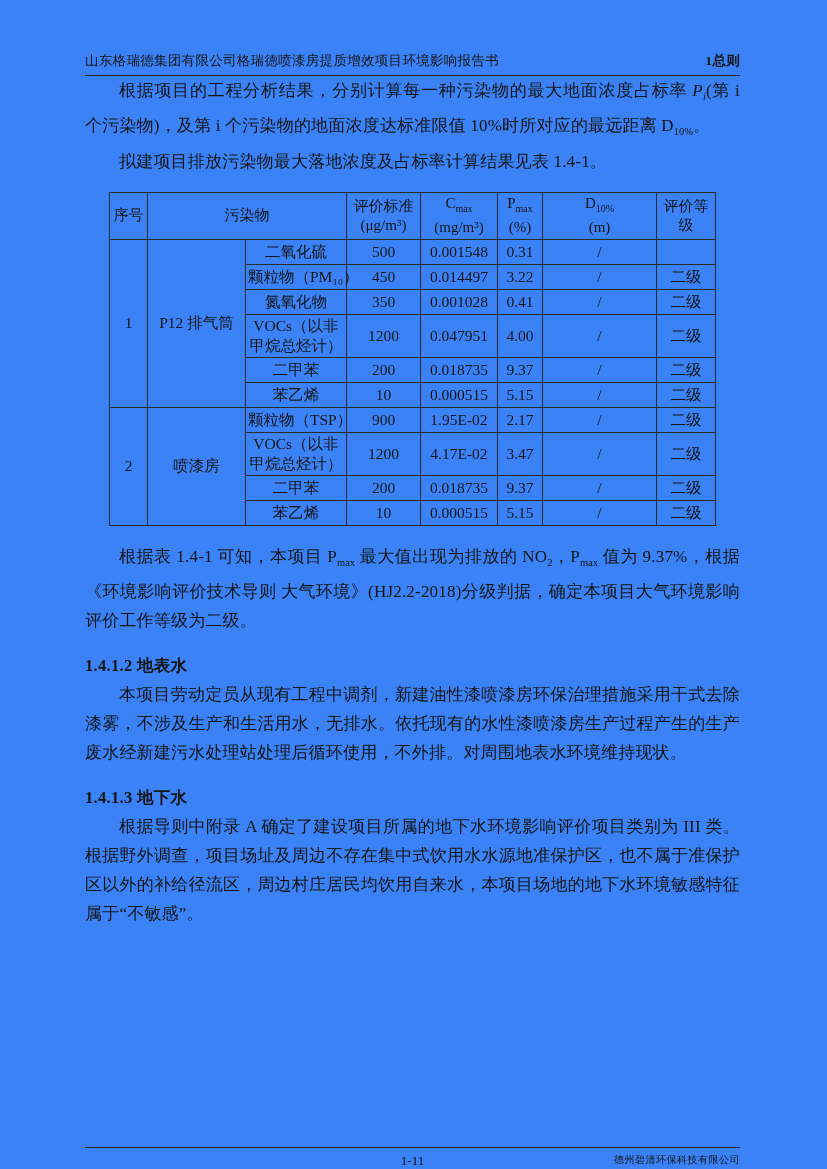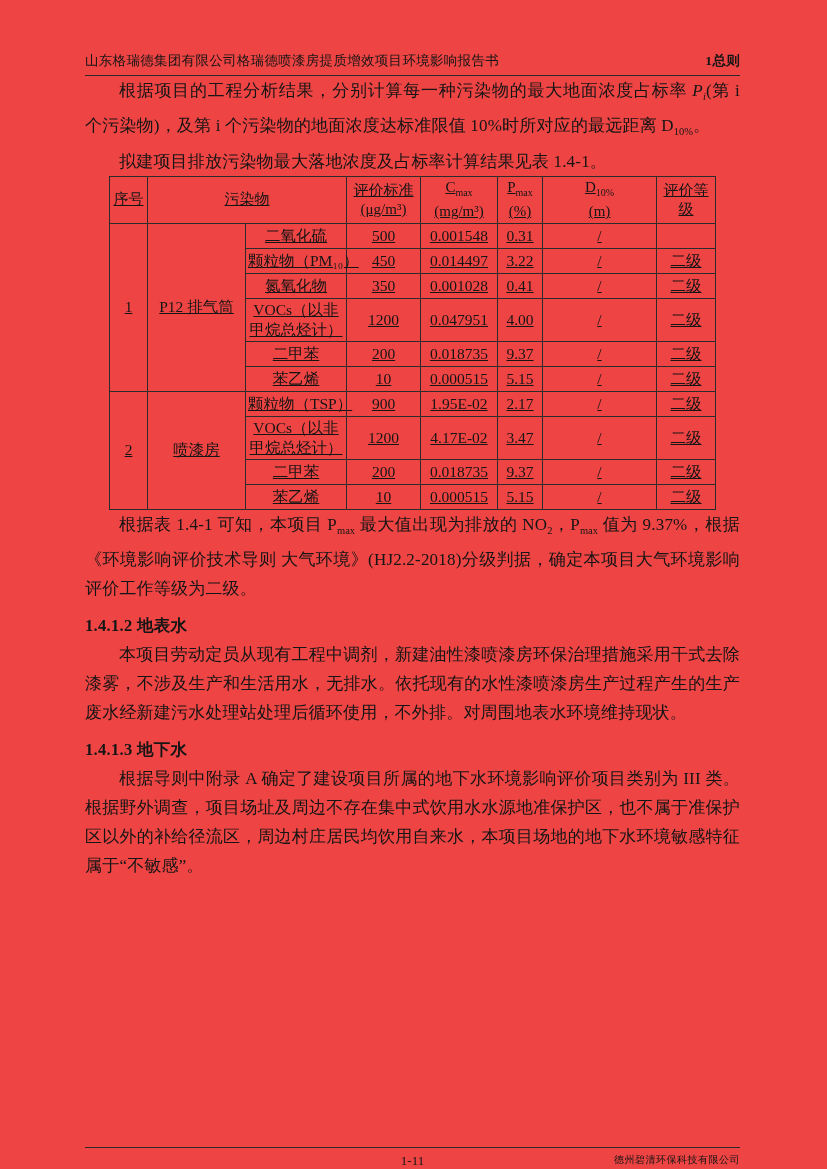--- a/index.html
+++ b/index.html
@@ -1,54 +1,54 @@
 <!DOCTYPE html>
 <html><head>
 <meta charset="utf-8">
 <style>
   html,body { margin:0; padding:0; background:#e8e8e8; }
   .page {
     position:relative; width:827px; height:1169px; margin:0 auto;
-    background:#ef4444; overflow:hidden;
+    background:#3b82f6; overflow:hidden;
     font-family:"Liberation Serif","DejaVu Serif",serif;
     color:#151515;
   }
   .content { position:absolute; left:85px; width:655px; top:0; }
 
   
   .running-header {
     margin-top:52px; display:flex; justify-content:space-between; align-items:flex-end;
     font-size:13.5px; line-height:17px; letter-spacing:0.3px;
     border-bottom:1.4px solid #2a2a2a; padding-bottom:6px;
   }
   .running-header .chapter { font-weight:bold;margin-left:20px; }
 
   
   .sec-heading {
     font-size:16.5px; font-weight:bold; line-height:21px;
     margin:22px 0 4px 0; letter-spacing:0.3px;
   }
-  .sec-heading.tight { margin-top:12px; }
+  .sec-heading.tight { margin-top:20px; }
 
   
   .body-p {
     font-size:17px; line-height:29px; margin:0; text-indent:2em;
     text-align:justify; letter-spacing:0.2px;
   }
   .body-p sub { font-size:10.5px; letter-spacing:0; }
   .var { font-style:italic; }
 
   
   .table-title {
     text-align:center; font-size:16.5px; font-weight:bold;
     margin:12px 0 7px 0; letter-spacing:0.5px;
   }
   table.data {
-    table-layout:fixed; width:606px; margin:0 auto;
-    border-collapse:collapse; border:1.6px solid #222;text-decoration:underline;
+    table-layout:fixed; width:606px; margin:16px auto;
+    border-collapse:collapse; border:1.6px solid #222;
   }
   table.data td {
     border:1px solid #2b2b2b; text-align:center; vertical-align:middle;
     font-size:15.5px; line-height:20px; padding:1px 2px; overflow:visible;
   }
   table.data thead td { height:44px; font-size:15px; line-height:19px; }
   table.data tbody td { height:22px; }
   table.data sub { font-size:10px; letter-spacing:0; }
   td.nowrap { white-space:nowrap; }
 

